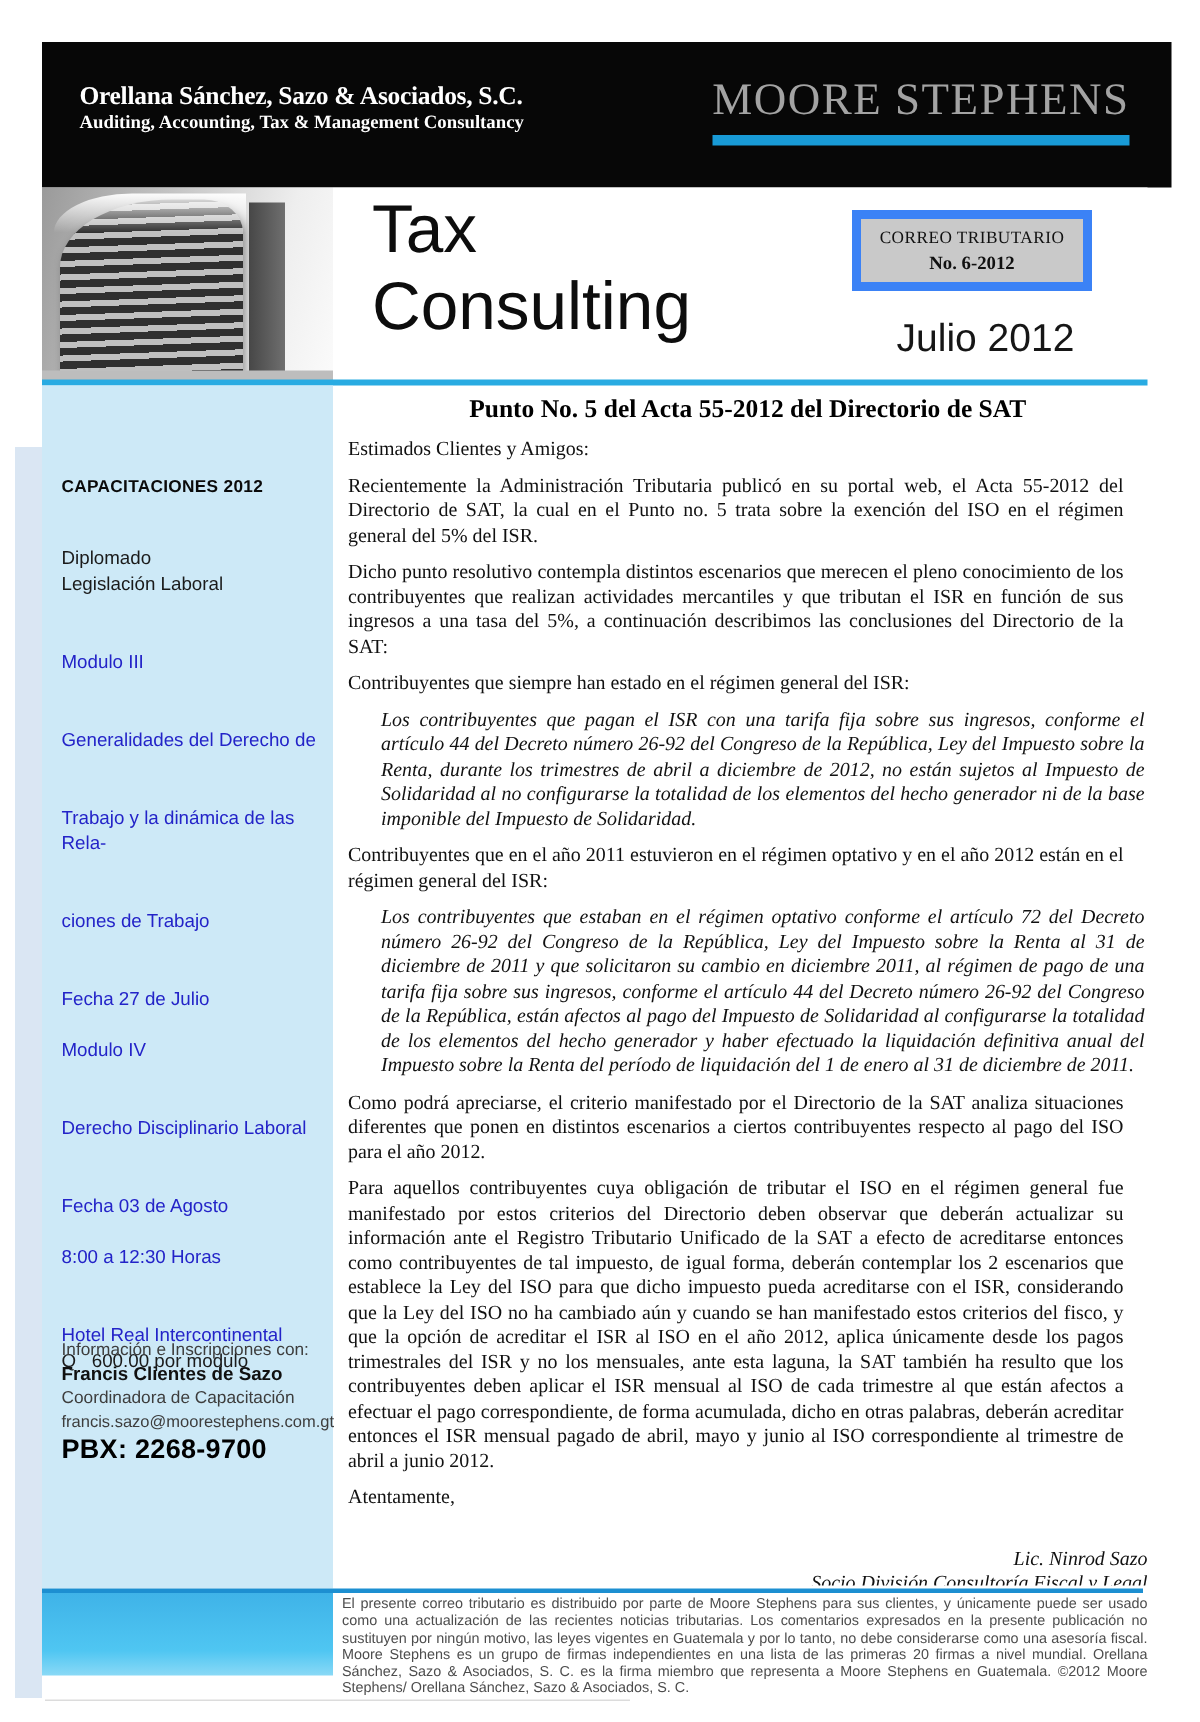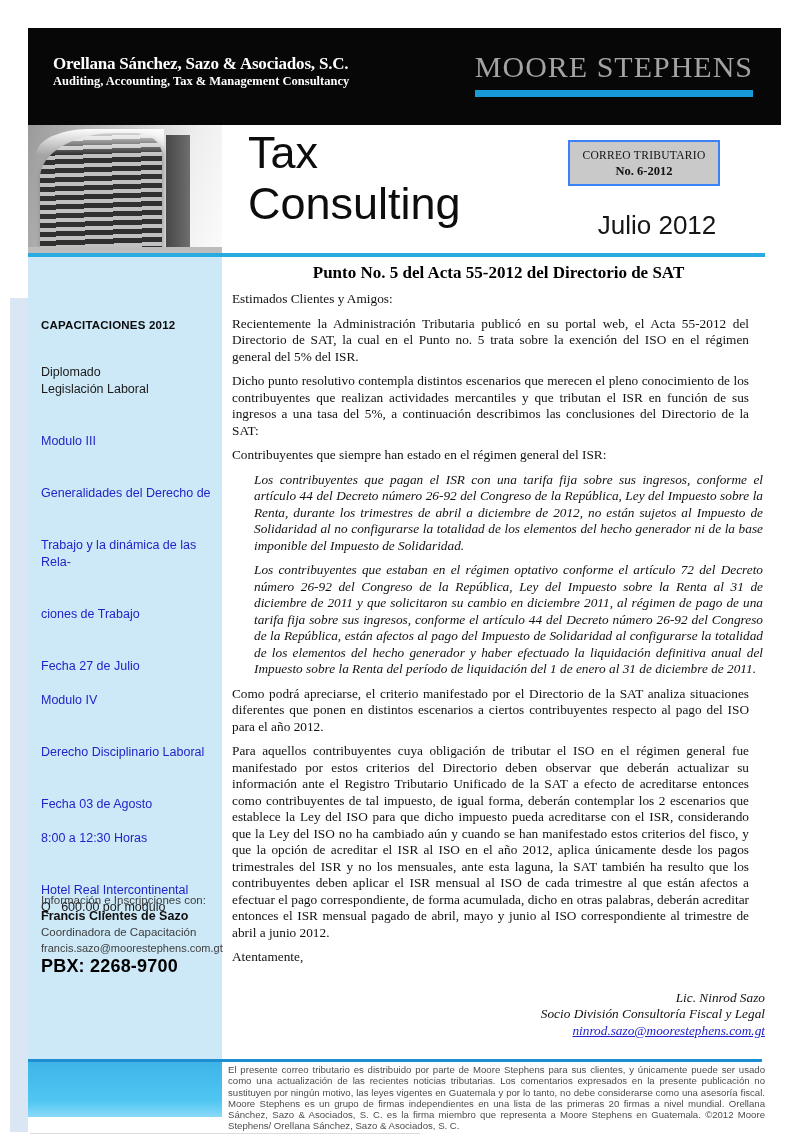--- a/index.html
+++ b/index.html
@@ -29,21 +29,21 @@
     border-top-left-radius:80px 40px;
     background:linear-gradient(180deg,rgba(255,255,255,.95),rgba(255,255,255,0));}
   .photo .pillar{position:absolute;left:138px;top:10px;width:24px;height:132px;
     background:linear-gradient(90deg,#474747,#6f6f6f);}
   .photo .ground{position:absolute;left:0;bottom:0;width:100%;height:8px;background:#bdbdbd;}
 
   
   .masthead{left:222px;top:125px;width:543px;height:130px;background:#ffffff;}
   .mast-title{position:absolute;left:26px;top:2px;font-size:45px;line-height:51px;color:#0d0d0d;}
   .issue-box{position:absolute;left:346px;top:15px;width:148px;height:42px;background:#c9c9c9;
-    border:2px solid #3b82f6;text-align:center;font-family:"Liberation Serif",serif;color:#111;}
+    border:6px solid #3b82f6;text-align:center;font-family:"Liberation Serif",serif;color:#111;}
   .issue-label{font-size:11.5px;margin-top:7px;letter-spacing:.3px;}
   .issue-number{font-size:12.5px;font-weight:bold;margin-top:3px;}
   .issue-date{position:absolute;left:355px;top:85px;width:160px;text-align:center;font-size:26px;color:#161616;}
 
   .divider-top{left:28px;top:253px;width:737px;height:4px;background:#29abe2;}
 
   
   .pale-strip{left:10px;top:298px;width:18px;height:834px;background:#dae6f3;}
 
   
@@ -141,20 +141,21 @@
   </div>
 </div>
 
 <div class="abs article">
   <h1>Punto No. 5 del Acta 55-2012 del Directorio de SAT</h1>
   <p class="left">Estimados Clientes y Amigos:</p>
   <p>Recientemente la Administración Tributaria publicó en su portal web, el Acta 55-2012  del Directorio de SAT, la cual en  el Punto no. 5 trata sobre la exención del ISO en el régimen general del 5% del ISR.</p>
   <p>Dicho punto resolutivo contempla distintos escenarios que merecen el pleno conocimiento de los contribuyentes que realizan actividades mercantiles y que tributan el ISR en función de sus ingresos a una tasa del 5%, a continuación describimos las conclusiones del Directorio de la SAT:</p>
   <p>Contribuyentes que siempre han estado en el régimen general del ISR:</p>
   <p class="quote">Los contribuyentes que pagan el ISR con una tarifa fija sobre sus ingresos, conforme el artículo 44 del Decreto número 26-92 del Congreso de la República, Ley del Impuesto sobre la Renta, durante los trimestres de abril a diciembre de 2012, no están sujetos al Impuesto de Solidaridad al no configurarse la totalidad de los elementos del hecho generador ni de la base imponible del Impuesto de Solidaridad.</p>
+  <p>Contribuyentes  que en el año 2011 estuvieron en el régimen optativo y en el año 2012 están en el régimen general del ISR:</p>
   <p class="quote">Los contribuyentes que estaban en el régimen optativo conforme el artículo 72 del Decreto número 26-92 del Congreso de la República, Ley del Impuesto sobre la Renta al 31 de diciembre de 2011 y que solicitaron su cambio en diciembre 2011, al régimen de pago de una tarifa fija sobre sus ingresos, conforme el artículo 44 del Decreto número 26-92 del Congreso de la República, están afectos al pago del Impuesto de Solidaridad al configurarse la totalidad de los elementos del hecho generador y haber efectuado la liquidación definitiva anual del Impuesto sobre la Renta del período de liquidación del 1 de enero al 31 de diciembre de 2011.</p>
   <p>Como podrá apreciarse, el criterio manifestado por el Directorio de la SAT analiza situaciones diferentes que ponen en distintos escenarios a ciertos contribuyentes respecto al pago del ISO para el año 2012.</p>
   <p>Para aquellos contribuyentes cuya obligación de tributar el ISO en el régimen general fue manifestado por estos criterios del Directorio deben observar que deberán actualizar su información ante el Registro Tributario Unificado de la SAT a efecto de acreditarse entonces como contribuyentes de tal impuesto, de igual forma, deberán contemplar los 2 escenarios que establece la Ley del ISO para que dicho impuesto pueda acreditarse con el ISR, considerando que la Ley del ISO no ha cambiado aún y cuando se han manifestado estos criterios del fisco, y que la opción de acreditar el ISR al ISO en el año 2012, aplica únicamente desde los pagos trimestrales del ISR y no los mensuales, ante esta laguna, la SAT también ha resulto que los contribuyentes deben aplicar el ISR mensual al ISO de cada trimestre al que están afectos a efectuar el pago correspondiente, de forma acumulada, dicho en otras palabras, deberán acreditar entonces el ISR mensual pagado de abril, mayo y junio al ISO correspondiente al trimestre de abril a junio 2012.</p>
   <p class="left">Atentamente,</p>
   <div class="sig">
     <div>Lic. Ninrod Sazo</div>
     <div>Socio División Consultoría Fiscal y Legal</div>
     <div><span class="email-link">ninrod.sazo@moorestephens.com.gt</span></div>
   </div>
 </div>

